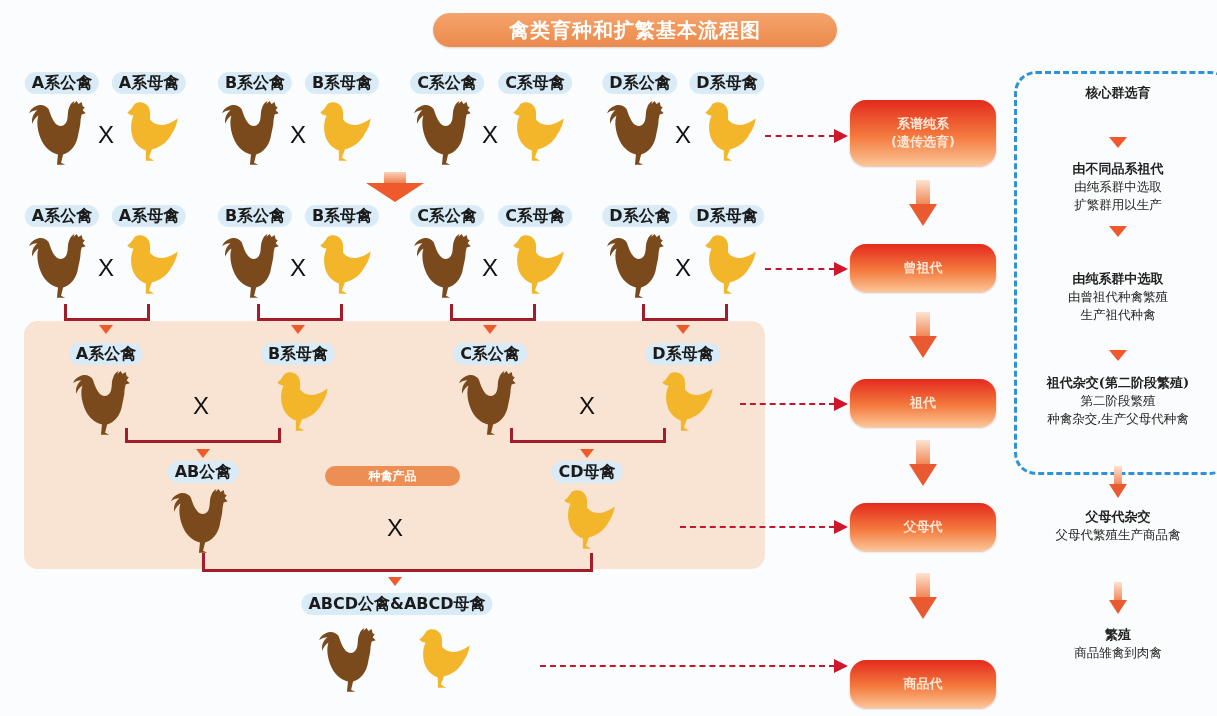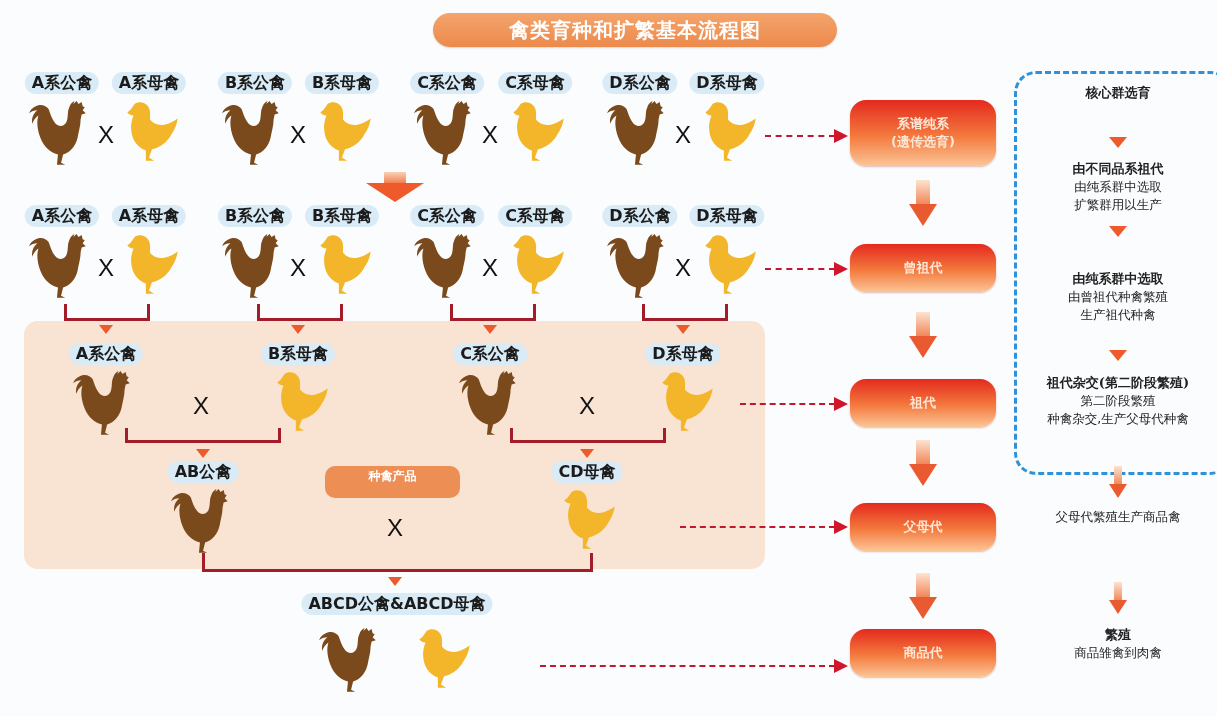--- a/index.html
+++ b/index.html
@@ -5,21 +5,21 @@
   html,body{margin:0;padding:0;}
   body{width:1217px;height:716px;background:#fbfcfd;position:relative;overflow:hidden;font-family:"DejaVu Sans","Liberation Sans",sans-serif;}
   .abs{position:absolute;}
   .title-pill{left:433px;top:13px;width:404px;height:34px;border-radius:17px;background:linear-gradient(#f4a46c,#ec8a4c);color:#fff;font-family:"DejaVu Serif",serif;font-weight:bold;font-size:20px;text-align:center;line-height:34px;letter-spacing:1px;box-shadow:0 1px 2px rgba(0,0,0,.15);}
   .label{position:absolute;height:22px;line-height:22px;padding:0 7px;border-radius:11px;background:#d8ebf7;color:#1b1b1b;font-weight:bold;font-size:16px;white-space:nowrap;transform:translateX(-50%);}
   .bird{position:absolute;}
   .x{position:absolute;font-size:24px;color:#111;font-family:"Liberation Sans",sans-serif;transform:translate(-50%,-50%);}
   .bracket{position:absolute;border:3px solid #a21c2a;border-top:none;}
   .small-arrow{position:absolute;width:0;height:0;border-left:7px solid transparent;border-right:7px solid transparent;border-top:9px solid #ee5a2c;transform:translateX(-50%);}
   .panel{left:24px;top:321px;width:741px;height:248px;background:#f9e3d3;border-radius:14px;}
-  .product-pill{left:325px;top:466px;width:135px;height:32px;border-radius:10px;background:#ed8e55;color:#fff;font-weight:bold;font-size:12px;text-align:center;line-height:20px;}
+  .product-pill{left:325px;top:466px;width:135px;height:20px;border-radius:10px;background:#ed8e55;color:#fff;font-weight:bold;font-size:12px;text-align:center;line-height:20px;}
   .stage{position:absolute;left:850px;width:146px;height:48px;border-radius:16px;background:linear-gradient(#e32a1e,#f47a3e 55%,#fbc596);color:#fde7d6;font-weight:bold;font-size:13px;text-align:center;display:flex;align-items:center;justify-content:center;flex-direction:column;line-height:18px;box-shadow:0 1px 2px rgba(160,30,20,.3);}
   .dash{position:absolute;height:0;border-top:2px dashed #c0182c;}
   .dash-head{position:absolute;width:0;height:0;border-top:7px solid transparent;border-bottom:7px solid transparent;border-left:14px solid #d0162a;}
   .big-arrow{position:absolute;width:28px;height:48px;}
   .big-arrow .shaft{position:absolute;left:7px;top:0;width:14px;height:26px;background:linear-gradient(#fde3d0,#f08050);}
   .big-arrow .head{position:absolute;left:0;top:24px;width:0;height:0;border-left:14px solid transparent;border-right:14px solid transparent;border-top:22px solid #ea5a30;}
   .dashed-box{left:1014px;top:71px;width:215px;height:398px;border:3px dashed #2f92d8;border-radius:22px;border-right:none;}
   .rtext{position:absolute;left:1020px;width:196px;text-align:center;color:#222;font-size:12.5px;line-height:18px;}
   .rtext .h{font-weight:bold;font-family:"DejaVu Serif",serif;font-size:13px;}
   .r-arrow{position:absolute;width:0;height:0;border-left:9px solid transparent;border-right:9px solid transparent;border-top:11px solid #ee5a2c;transform:translateX(-50%);}
@@ -232,21 +232,21 @@
     <div class="shaft"></div>
     <div class="head"></div>
   </div>
 <div class="stage" style="top:503px">
   <span>父母代</span>
 </div>
 <div class="big-arrow" style="left:909px;top:573px">
     <div class="shaft"></div>
     <div class="head"></div>
   </div>
-<div class="stage" style="top:629px">
+<div class="stage" style="top:660px">
   <span>商品代</span>
 </div>
 
 <div class="abs dashed-box"></div>
 
 <div class="rtext" style="top:84px">
   <div class="h">核心群选育</div>
 </div>
 <div class="r-arrow" style="left:1118px;top:137px"></div>
 <div class="rtext" style="top:160px">
@@ -264,20 +264,21 @@
 <div class="rtext" style="top:374px">
   <div class="h">祖代杂交(第二阶段繁殖)</div>
   <div>第二阶段繁殖</div>
   <div>种禽杂交,生产父母代种禽</div>
 </div>
 <div class="r-arrow-lg" style="left:1118px;top:466px">
     <div class="shaft"></div>
     <div class="head"></div>
   </div>
 <div class="rtext" style="top:508px">
+  <div class="h">父母代杂交</div>
   <div>父母代繁殖生产商品禽</div>
 </div>
 <div class="r-arrow-lg" style="left:1118px;top:582px">
     <div class="shaft"></div>
     <div class="head"></div>
   </div>
 <div class="rtext" style="top:626px">
   <div class="h">繁殖</div>
   <div>商品雏禽到肉禽</div>
 </div>

